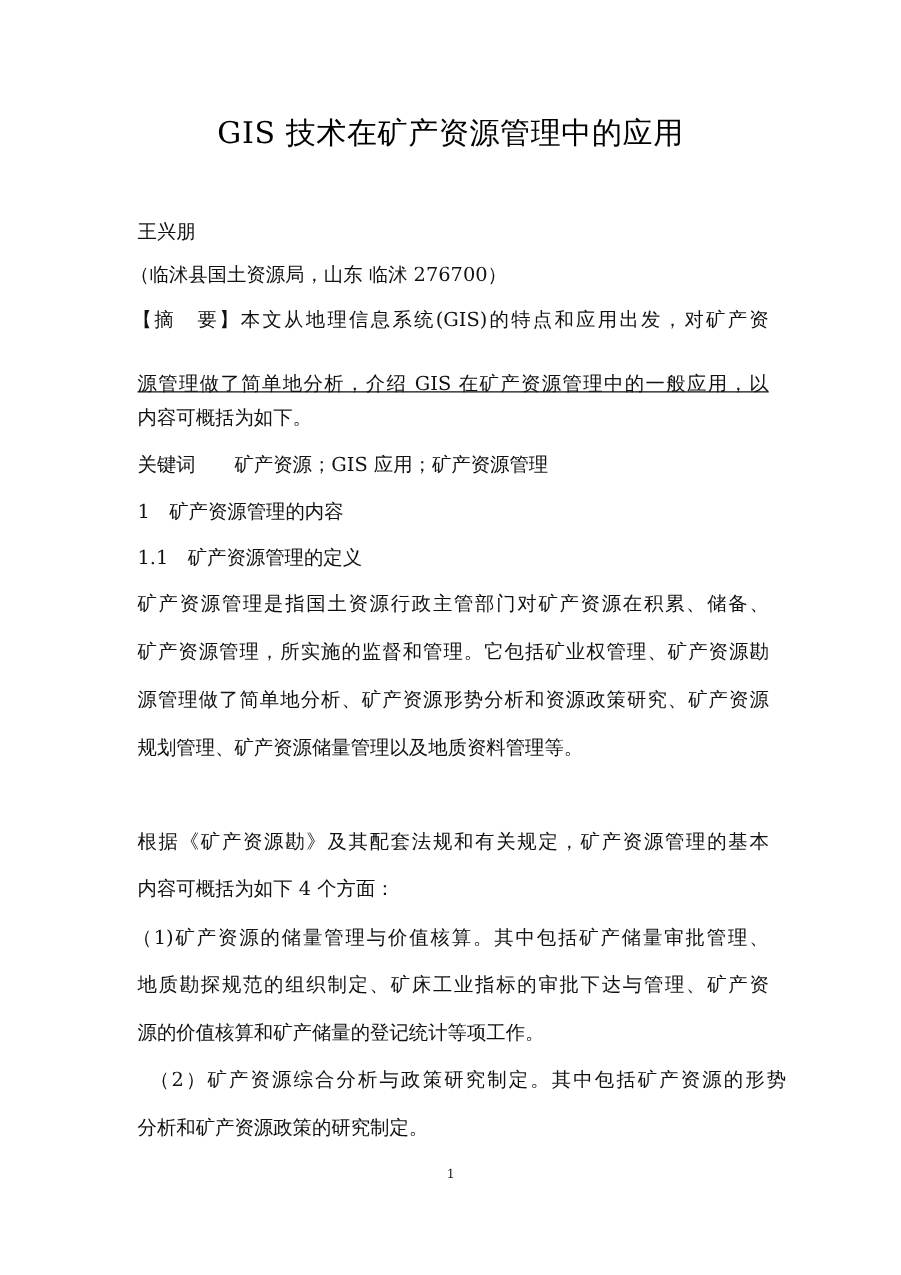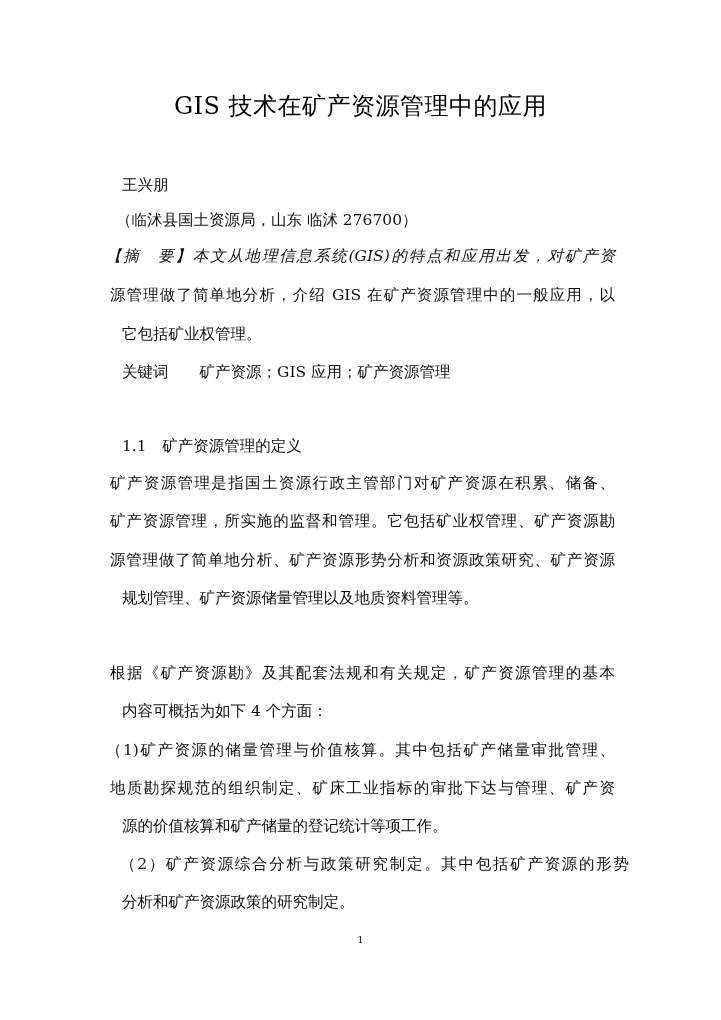--- a/index.html
+++ b/index.html
@@ -35,21 +35,21 @@
       position: absolute;
       left: 110px;
       width: 505px;
       font-size: 15.5px;
       line-height: 22px;
       white-space: nowrap;
       color: #111;
       text-align: justify;
       text-align-last: justify;
     }
-    .line.left { text-align: left; text-align-last: left; margin-left: 12px; }
+    .line.left { text-align: left; text-align-last: left; }
     .page-number {
       position: absolute;
       left: 0; top: 934px;
       width: 721px;
       text-align: center;
       font-size: 10px;
       line-height: 12px;
       color: #222;
     }
   </style>
@@ -57,27 +57,28 @@
 <body>
 
 <div class="page">
 
   <div class="title">GIS 技术在矿产资源管理中的应用</div>
 
   <div class="line left" style="top:174px;">王兴朋</div>
   <div class="line left" style="top:209px; left:104px;">（临沭县国土资源局，山东 临沭 276700）</div>
 
   <div>
-    <div class="line" style="top:245px; left:106px; width:509px;font-style:italic;">【摘　要】本文从地理信息系统(GIS)的特点和应用出发，对矿产资</div>
-    <div class="line" style="top:284px;">源管理做了简单地分析，介绍 GIS 在矿产资源管理中的一般应用，以</div>
-    <div class="line left" style="top:323px;">它包括矿业权管理。</div>
+    <div class="line" style="top:245px; left:106px; width:509px;">【摘　要】本文从地理信息系统(GIS)的特点和应用出发，对矿产资</div>
+    <div class="line" style="top:296px;text-decoration:underline;">源管理做了简单地分析，介绍 GIS 在矿产资源管理中的一般应用，以</div>
+    <div class="line left" style="top:323px;">内容可概括为如下。</div>
   </div>
 
   <div class="line left" style="top:361px;">关键词　　矿产资源；GIS 应用；矿产资源管理</div>
 
+  <div class="line left" style="top:398px;">1　矿产资源管理的内容</div>
   <div class="line left" style="top:435px;">1.1　矿产资源管理的定义</div>
 
   <div>
     <div class="line" style="top:472px;">矿产资源管理是指国土资源行政主管部门对矿产资源在积累、储备、</div>
     <div class="line" style="top:510px;">矿产资源管理，所实施的监督和管理。它包括矿业权管理、矿产资源勘</div>
     <div class="line" style="top:549px;">源管理做了简单地分析、矿产资源形势分析和资源政策研究、矿产资源</div>
     <div class="line left" style="top:587px;">规划管理、矿产资源储量管理以及地质资料管理等。</div>
   </div>
 
 

